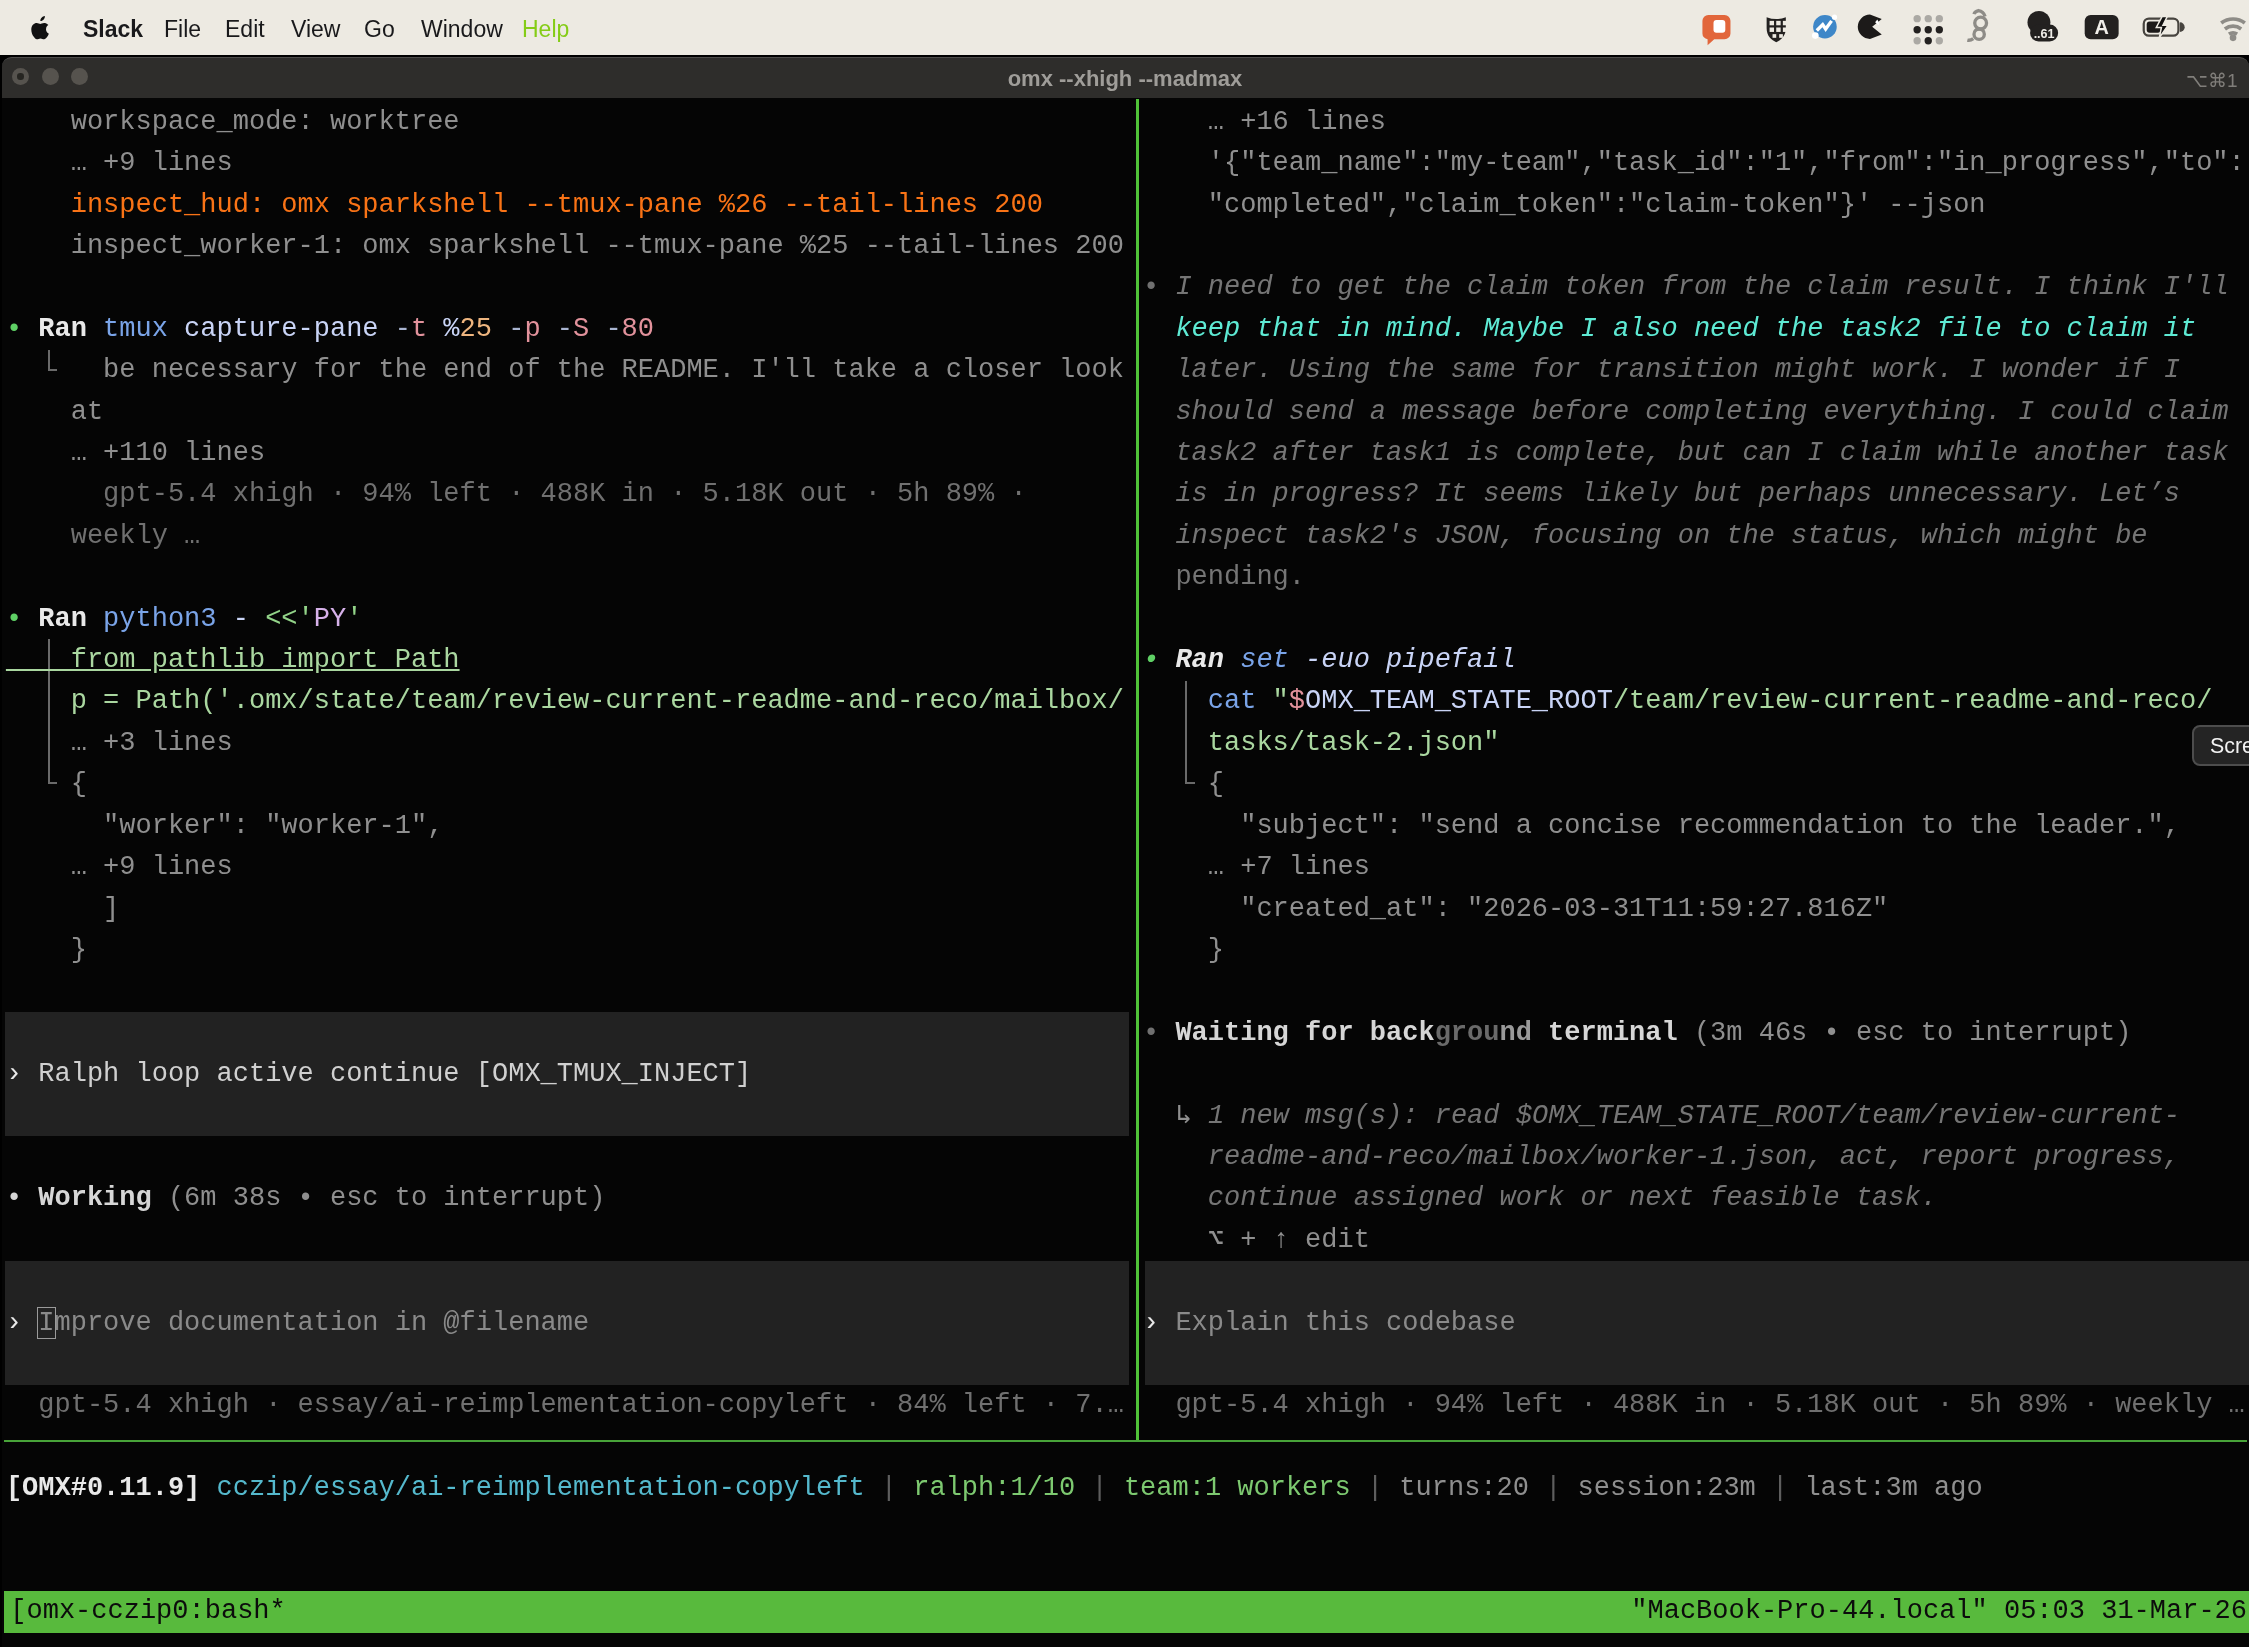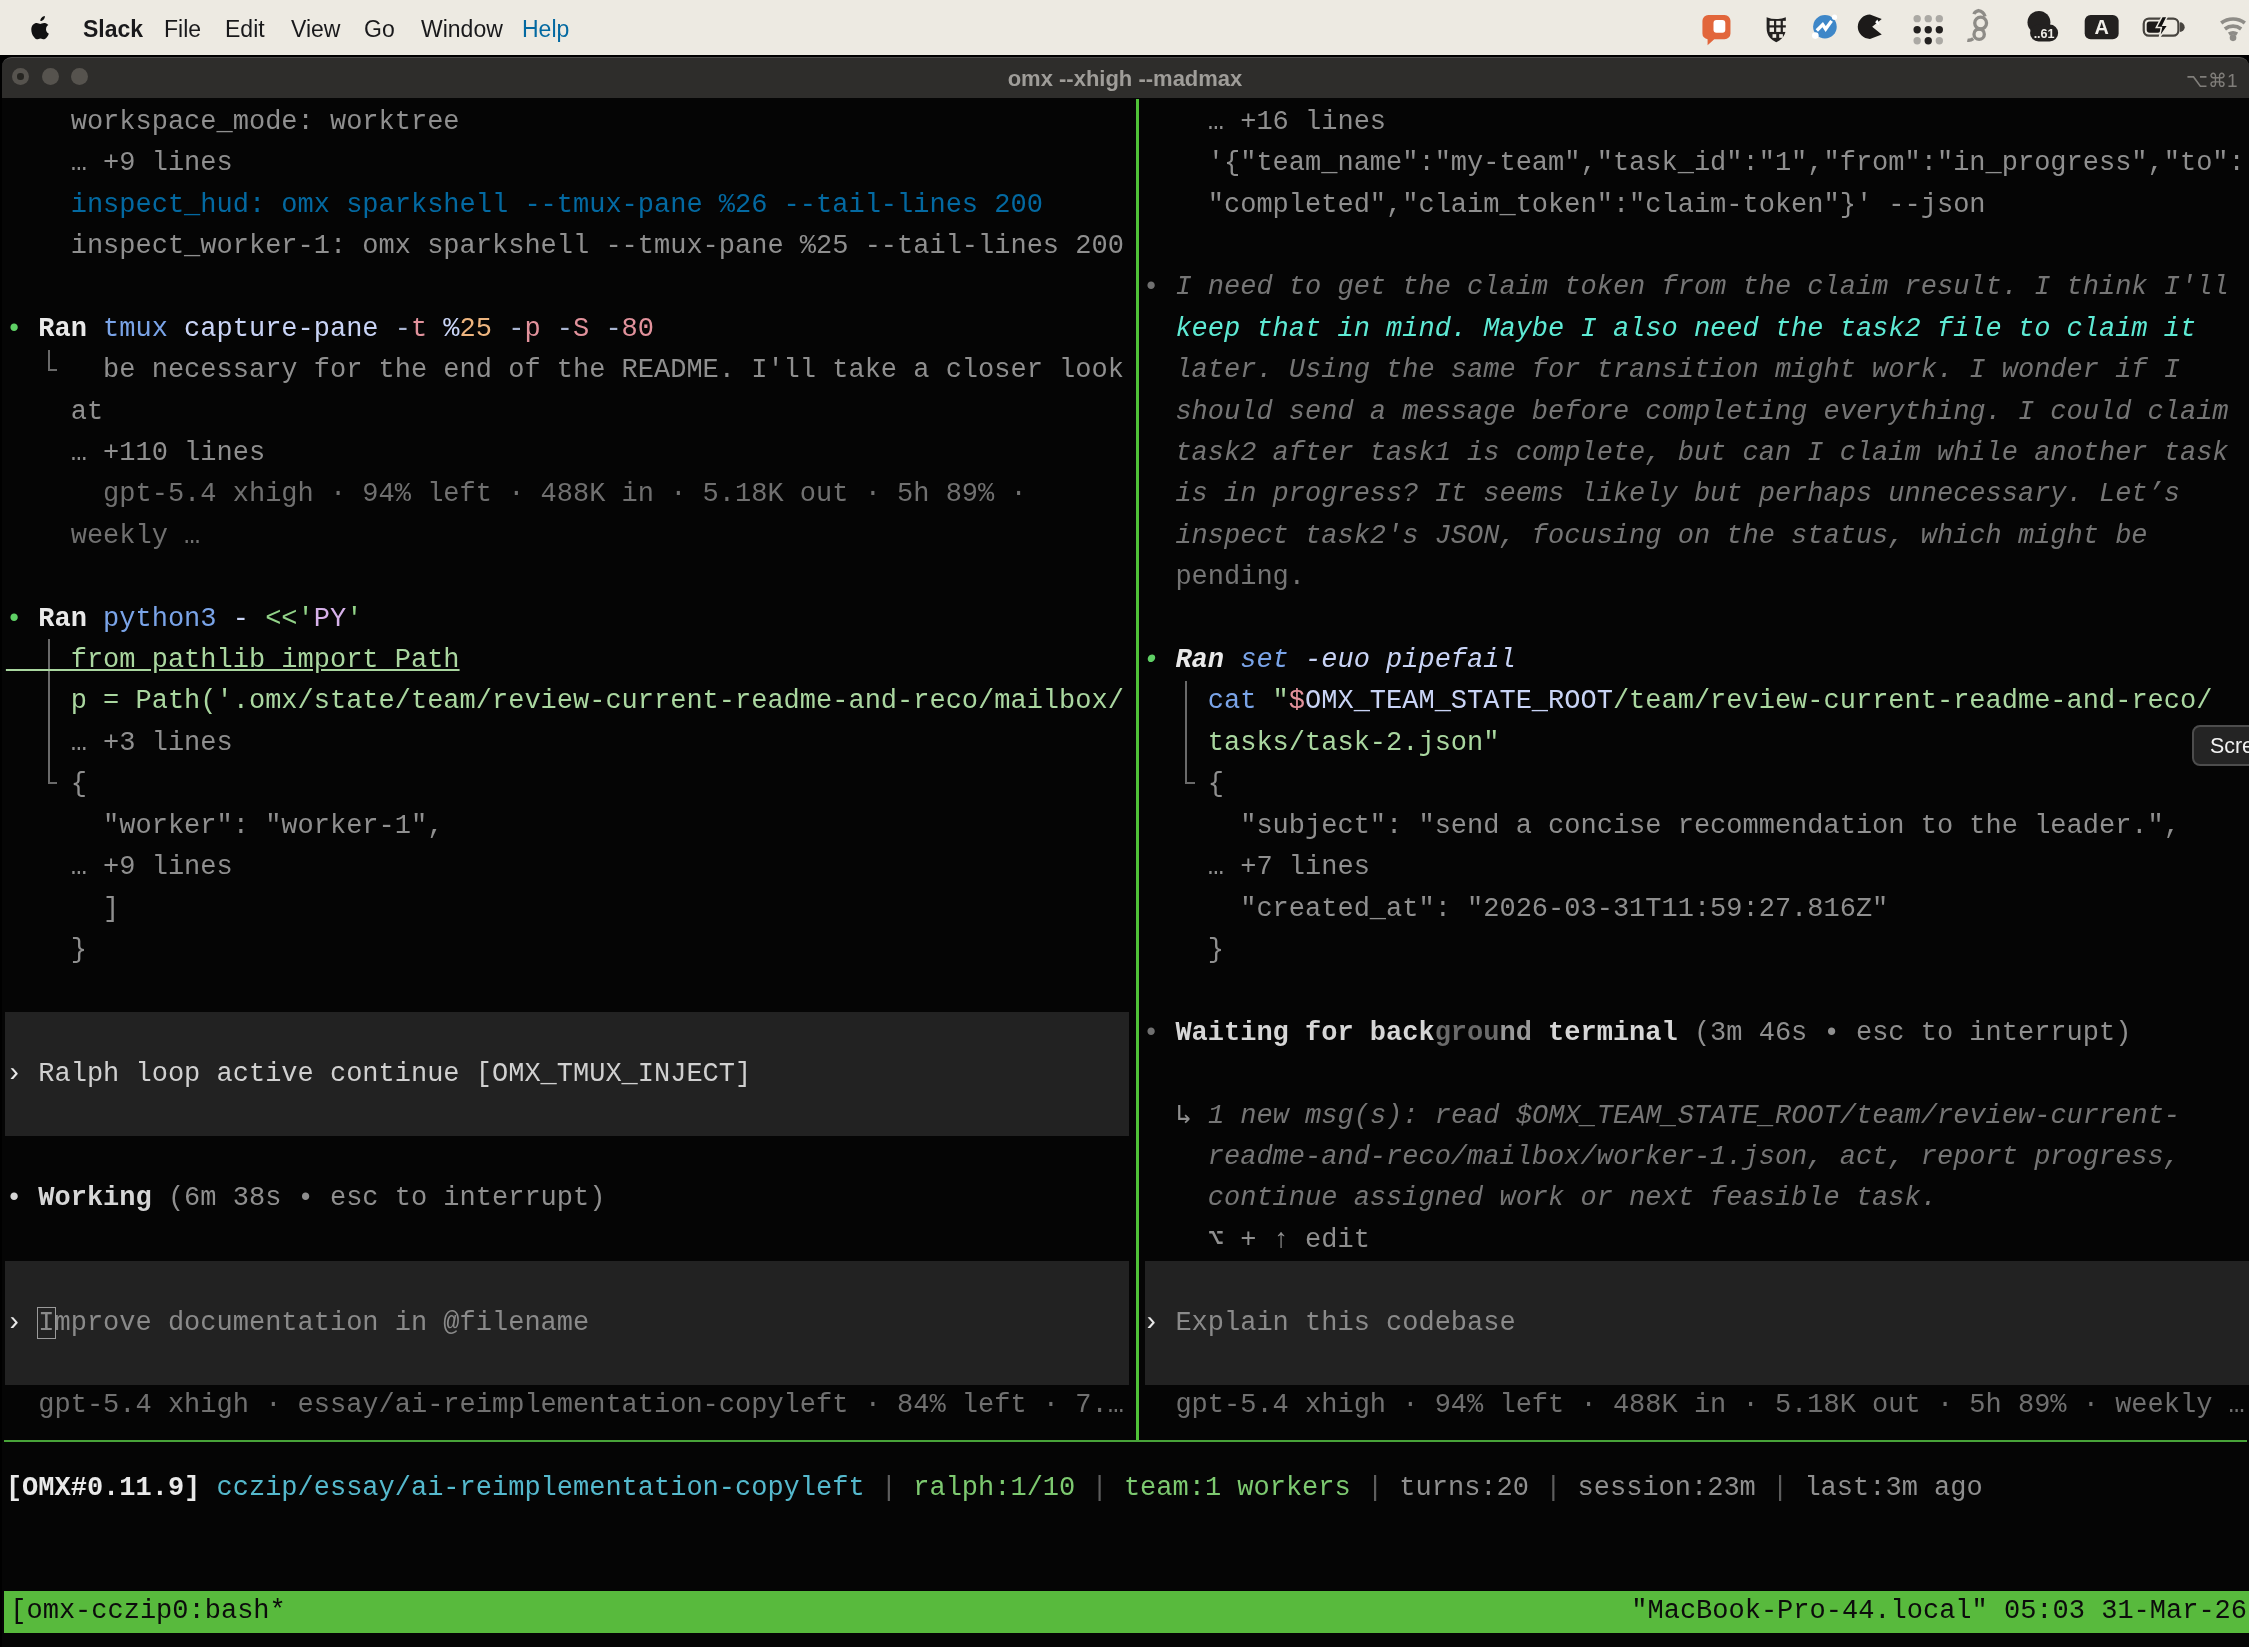--- a/index.html
+++ b/index.html
@@ -6,21 +6,21 @@
 .mono{position:absolute;font-family:"Liberation Mono",monospace;font-size:27px;line-height:41px;white-space:pre;}
 .sans{font-family:"Liberation Sans",sans-serif;}
 </style></head><body>
 <div style="position:absolute;left:0;top:0;width:2250px;height:55px;background:#edeae2;"></div>
 <div class="sans" style="position:absolute;left:83px;top:16px;font-size:23px;font-weight:700;color:#19191b;">Slack</div>
 <div class="sans" style="position:absolute;left:164px;top:16px;font-size:23px;font-weight:400;color:#19191b;">File</div>
 <div class="sans" style="position:absolute;left:225px;top:16px;font-size:23px;font-weight:400;color:#19191b;">Edit</div>
 <div class="sans" style="position:absolute;left:291px;top:16px;font-size:23px;font-weight:400;color:#19191b;">View</div>
 <div class="sans" style="position:absolute;left:364px;top:16px;font-size:23px;font-weight:400;color:#19191b;">Go</div>
 <div class="sans" style="position:absolute;left:421px;top:16px;font-size:23px;font-weight:400;color:#19191b;">Window</div>
-<div class="sans" style="position:absolute;left:522px;top:16px;font-size:23px;font-weight:400;color:#0369a1;">Help</div>
+<div class="sans" style="position:absolute;left:522px;top:16px;font-size:23px;font-weight:400;color:#84cc16;">Help</div>
 <svg style="position:absolute;left:29.5px;top:14.8px;" width="20.7" height="25" viewBox="0 0 28 34">
 <path fill="#111" d="M14.6 8.2c1.3 0 3-0.9 4-2.1 0.9-1.1 1.6-2.6 1.6-4.1 0-0.2 0-0.4-0.1-0.6-1.5 0.1-3.3 1-4.4 2.3-0.9 1-1.7 2.5-1.7 4 0 0.2 0 0.4 0.1 0.5 0.1 0 0.3 0 0.5 0z"></path>
 <path fill="#111" d="M9.3 33c1.8 0 2.6-1.2 4.9-1.2 2.3 0 2.8 1.2 4.8 1.2 2 0 3.3-1.8 4.6-3.6 1.4-2 2-4 2-4.1-0.1-0.1-3.9-1.6-3.9-6 0-3.8 3-5.5 3.2-5.6-2-2.8-5-2.9-5.8-2.9-2.2 0-4 1.3-5.2 1.3-1.2 0-2.9-1.3-4.8-1.3-3.7 0-7.4 3-7.4 8.8 0 3.6 1.4 7.4 3.1 9.8 1.5 2.1 2.8 3.6 4.5 3.6z"></path>
 </svg>
 <svg class="mbicons" style="position:absolute;left:1698px;top:0;" width="552" height="55" viewBox="0 0 748 74">
 
 <path d="M14 20 h22 a8 8 0 0 1 8 8 v17 a8 8 0 0 1 -8 8 h-14 l-9 8 v-8 a8 8 0 0 1 -7 -8 v-17 a8 8 0 0 1 8 -8z" fill="#e2663b"></path>
 <rect x="21" y="27" width="16" height="17" rx="4" fill="#fff"></rect>
 
 <path d="M93 23 q13 5 26 0 v15 c0 11 -7 16 -13 19 c-6 -3 -13 -8 -13 -19z" fill="#232120"></path>
@@ -94,21 +94,21 @@
 <div style="position:absolute;left:5.2px;top:1012px;width:1124px;height:124px;background:#222222;"></div>
 <div style="position:absolute;left:5.2px;top:1261px;width:1124px;height:124px;background:#222222;"></div>
 <div style="position:absolute;left:1145px;top:1261px;width:1104px;height:124px;background:#222222;"></div>
 <div style="position:absolute;left:1136px;top:99px;width:3px;height:1341px;background:#50c238;"></div>
 <div style="position:absolute;left:4.4px;top:1440px;width:2243px;height:2.2px;background:#48a339;"></div>
 <div style="position:absolute;left:48px;top:350px;width:8.9px;height:21.4px;border-left:2.2px solid #6a6a6a;border-bottom:2.2px solid #6a6a6a;"></div>
 <div style="position:absolute;left:48px;top:639px;width:8.9px;height:145px;border-left:2.2px solid #6a6a6a;border-bottom:2.2px solid #6a6a6a;"></div>
 <div style="position:absolute;left:1185px;top:681px;width:10.3px;height:103px;border-left:2.2px solid #6a6a6a;border-bottom:2.2px solid #6a6a6a;"></div>
 <div class="mono" style="left:5.9px;top:102px;"><span style="color:#8f8f8f;">    workspace_mode: worktree</span></div>
 <div class="mono" style="left:5.9px;top:143px;"><span style="color:#8f8f8f;">    … +9 lines</span></div>
-<div class="mono" style="left:5.9px;top:185px;"><span style="color:#0369a1;">    inspect_hud: omx sparkshell --tmux-pane %26 --tail-lines 200</span></div>
+<div class="mono" style="left:5.9px;top:185px;"><span style="color:#f97316;">    inspect_hud: omx sparkshell --tmux-pane %26 --tail-lines 200</span></div>
 <div class="mono" style="left:5.9px;top:226px;"><span style="color:#8f8f8f;">    inspect_worker-1: omx sparkshell --tmux-pane %25 --tail-lines 200</span></div>
 <div class="mono" style="left:5.9px;top:309px;"><span style="color:#5fd065;">• </span><span style="color:#e9e9e9;font-weight:bold;">Ran</span><span style="color:#7aa4e8;"> tmux</span><span style="color:#c9d4f6;"> capture-pane</span><span style="color:#a9b5d1;"> -</span><span style="color:#e2929c;">t</span><span style="color:#c9d4f6;"> %</span><span style="color:#eeb57f;">25</span><span style="color:#a9b5d1;"> -</span><span style="color:#e2929c;">p</span><span style="color:#a9b5d1;"> -</span><span style="color:#e2929c;">S</span><span style="color:#a9b5d1;"> -</span><span style="color:#e2929c;">80</span></div>
 <div class="mono" style="left:5.9px;top:350px;"><span style="color:#8f8f8f;">      be necessary for the end of the README. I'll take a closer look</span></div>
 <div class="mono" style="left:5.9px;top:392px;"><span style="color:#8f8f8f;">    at</span></div>
 <div class="mono" style="left:5.9px;top:433px;"><span style="color:#8f8f8f;">    … +110 lines</span></div>
 <div class="mono" style="left:5.9px;top:474px;"><span style="color:#707070;">      gpt-5.4 xhigh · 94% left · 488K in · 5.18K out · 5h 89% ·</span></div>
 <div class="mono" style="left:5.9px;top:516px;"><span style="color:#707070;">    weekly …</span></div>
 <div class="mono" style="left:5.9px;top:640px;"><span style="color:#aad7a0;text-decoration:underline;">    from pathlib import Path</span></div>
 <div class="mono" style="left:5.9px;top:681px;"><span style="color:#aad7a0;">    p = Path('.omx/state/team/review-current-readme-and-reco/mailbox/</span></div>
 <div class="mono" style="left:5.9px;top:723px;"><span style="color:#8f8f8f;">    … +3 lines</span></div>

